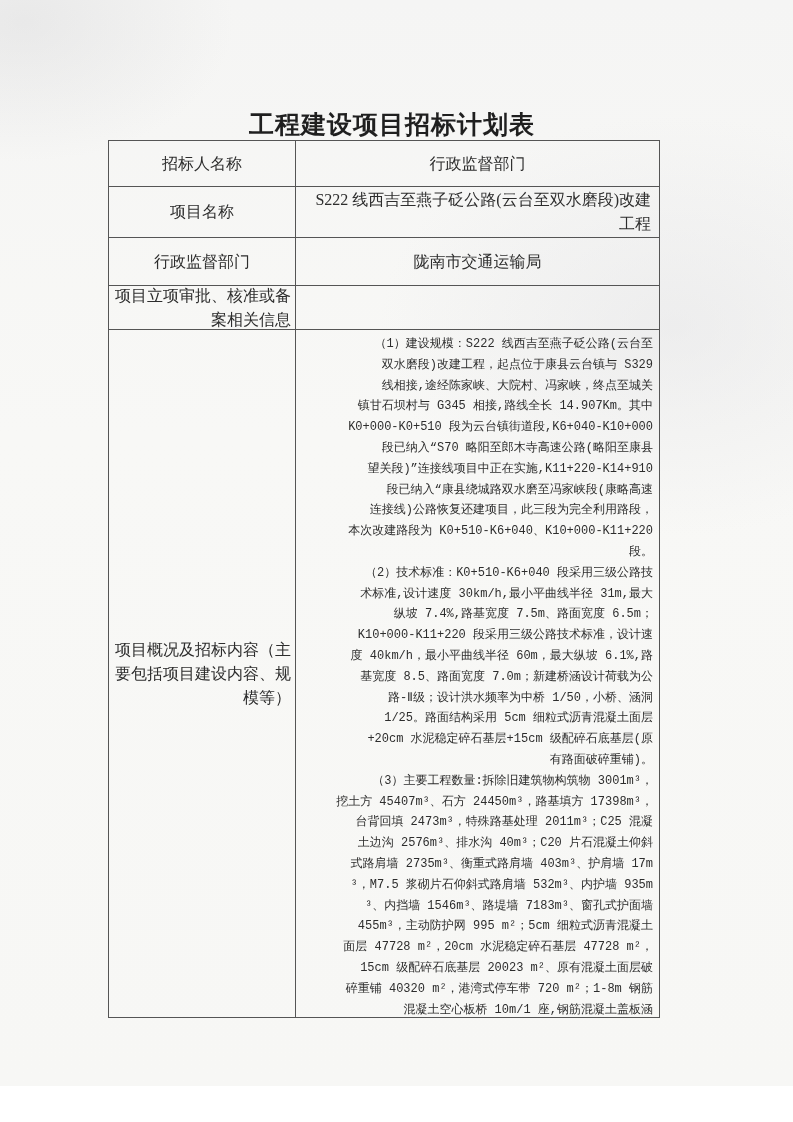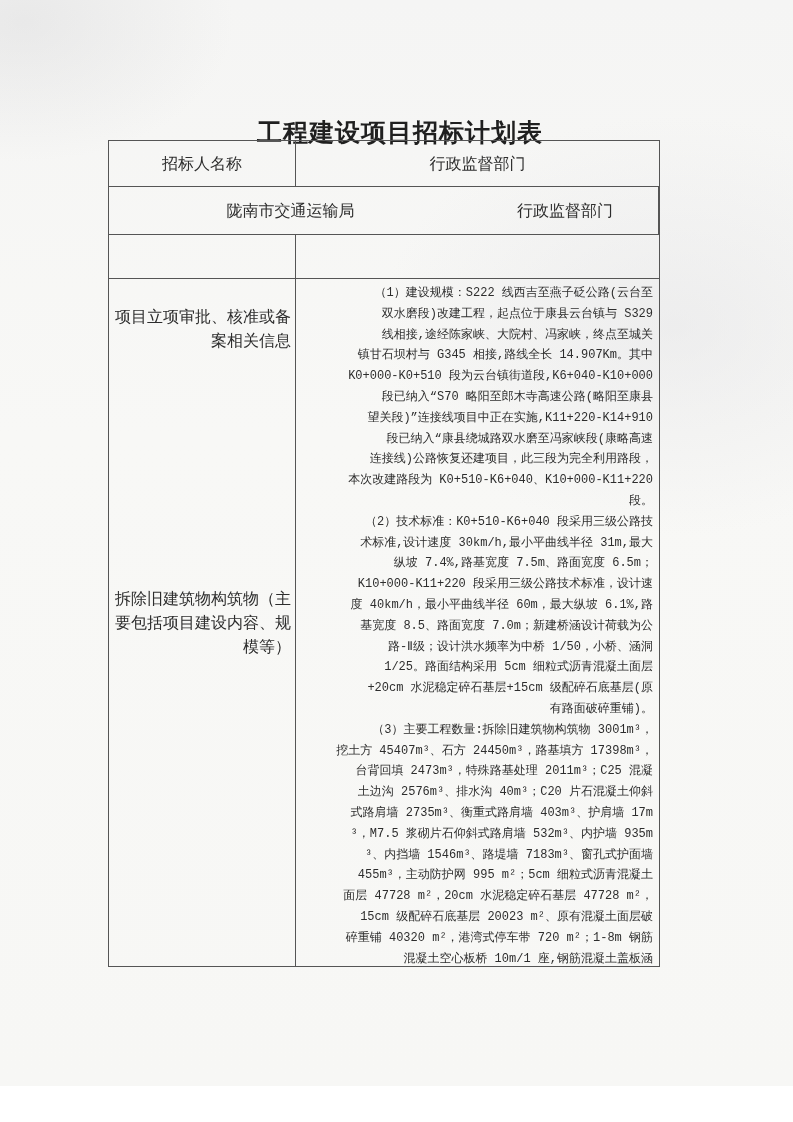--- a/index.html
+++ b/index.html
@@ -27,21 +27,21 @@
     background:
       radial-gradient(ellipse 420px 300px at 85% 30%, rgba(225,225,228,0.45), rgba(0,0,0,0) 70%),
       radial-gradient(ellipse 300px 200px at 3% 2%, rgba(210,210,212,0.35), rgba(0,0,0,0) 70%),
       linear-gradient(180deg, #f5f5f4 0%, #f8f8f6 40%, #f7f7f5 100%);
   }
   .doc-title {
     position: absolute;
     left: 108px;
     top: 100px;
     width: 552px;
-    margin: 16px;
+    margin: 8px;
     text-align: center;
     font-size: 25px;
     font-weight: bold;
     letter-spacing: 1px;
     color: #1f1f1f;
   }
   .tbl {
     position: absolute;
     left: 108px;
     top: 140px;
@@ -68,21 +68,21 @@
     border-right: 1px solid #555;
     padding: 2px 4px;
   }
   .cell.value {
     flex: 1;
     padding: 2px 8px;
   }
   .r1 { height: 45px; }
   .r2 { height: 50px; }
   .r3 { height: 47px; }
-  .r4 { height: 43px; flex-direction: column; }
+  .r4 { height: 43px; }
   .r5 { height: 687px; }
   .r5 .value {
     display: block;
     text-align: right;
     padding: 4px 6px 0 6px;
     font-size: 12px;
     line-height: 20.8px;
     white-space: pre-wrap;
     overflow: hidden;
     font-family: Liberation Mono, monospace;
@@ -96,32 +96,36 @@
 
   <h1 class="doc-title">工程建设项目招标计划表</h1>
 
   <div class="tbl">
 
     <div class="row r1">
       <div class="cell label">招标人名称</div>
       <div class="cell value">行政监督部门</div>
     </div>
 
+    <div class="row r2">
+      <div class="cell label">项目名称</div>
+      <div class="cell value">S222 线西吉至燕子砭公路(云台至双水磨段)改建工程</div>
+    </div>
 
     <div class="row r3">
+      <div class="cell label">行政监督部门</div>
       <div class="cell value">陇南市交通运输局</div>
-      <div class="cell label">行政监督部门</div>
     </div>
 
     <div class="row r4">
       <div class="cell label">项目立项审批、核准或备案相关信息</div>
     </div>
 
     <div class="row r5">
-      <div class="cell label">拆除旧建筑物构筑物（主要包括项目建设内容、规模等）</div>
+      <div class="cell label">项目概况及招标内容（主要包括项目建设内容、规模等）</div>
       <div class="cell value">（1）建设规模：S222 线西吉至燕子砭公路(云台至
 双水磨段)改建工程，起点位于康县云台镇与 S329
 线相接,途经陈家峡、大院村、冯家峡，终点至城关
 镇甘石坝村与 G345 相接,路线全长 14.907Km。其中
 K0+000-K0+510 段为云台镇街道段,K6+040-K10+000
 段已纳入“S70 略阳至郎木寺高速公路(略阳至康县
 望关段)”连接线项目中正在实施,K11+220-K14+910
 段已纳入“康县绕城路双水磨至冯家峡段(康略高速
 连接线)公路恢复还建项目，此三段为完全利用路段，
 本次改建路段为 K0+510-K6+040、K10+000-K11+220

